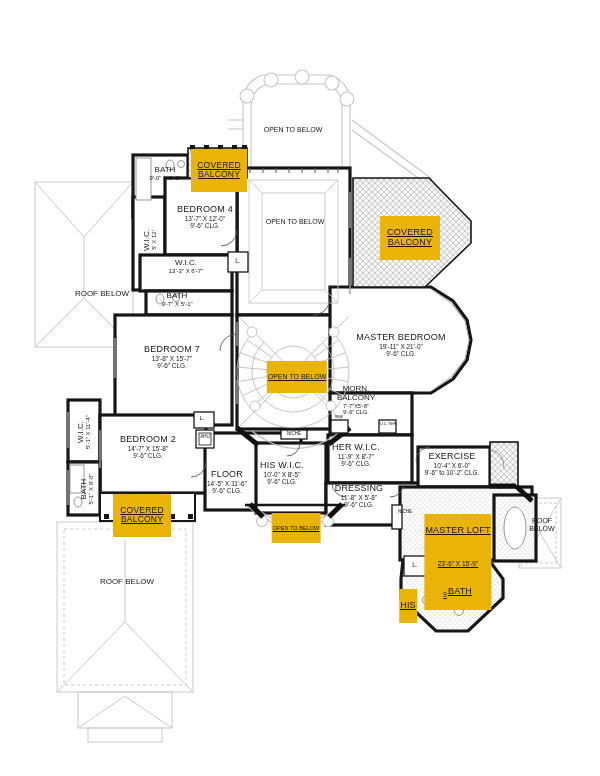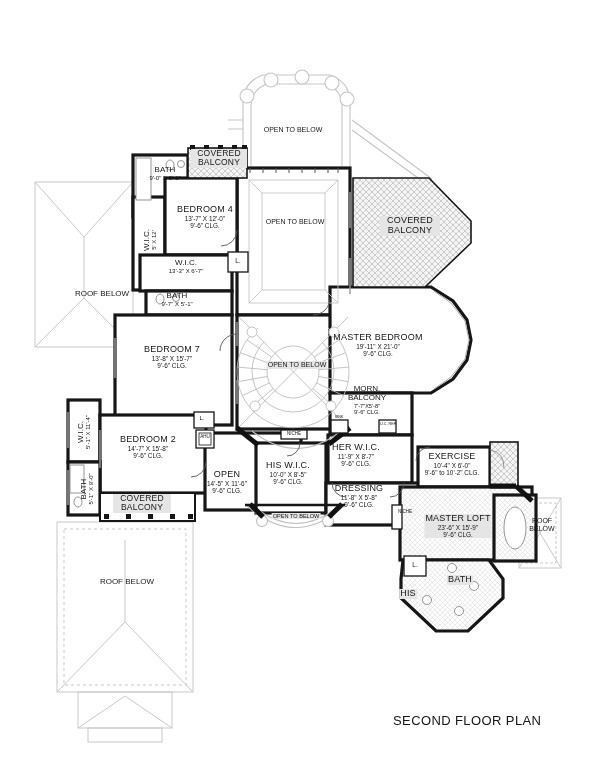--- a/index.html
+++ b/index.html
@@ -3,21 +3,21 @@
 <meta charset="utf-8">
 <style>
   html,body{margin:0;padding:0;background:#fff;}
   .plan{position:relative;width:600px;height:776px;background:#fff;overflow:hidden;
         font-family:"Liberation Sans", sans-serif;color:#161616;}
   svg{position:absolute;left:0;top:0;}
   .lbl{position:absolute;transform:translateX(-50%);text-align:center;line-height:1.1;
        white-space:nowrap;color:#161616;}
   .vlbl{position:absolute;transform:translate(-50%,-50%) rotate(-90deg);text-align:center;
         line-height:1.15;white-space:nowrap;color:#161616;}
-  .bg{background:#e5e5e5;padding:0 1px;}
+  .bg{background:#eab308;padding:12px 1px;text-decoration:underline;}
   .f9{font-size:9px;letter-spacing:.2px;}
   .f85{font-size:8.5px;letter-spacing:.2px;}
   .f8{font-size:8px;}
   .f7{font-size:7px;}
   .f65{font-size:6.4px;}
   .f6{font-size:6px;}
   .f55{font-size:5.6px;}
   .f45{font-size:4.5px;}
   .f35{font-size:3.7px;}
   .ttl{position:absolute;font-size:13px;letter-spacing:.4px;color:#161616;}
@@ -239,52 +239,52 @@
 </div>
 
 <div class="vlbl" style="left:87px;top:489px">
   <div class="f8">BATH</div>
   <div class="f6">5'-1" X 9'-0"</div>
 </div>
 
 <div class="lbl bg f85" style="left:142px;top:494px;white-space:normal;width:56px">COVERED BALCONY</div>
 
 <div class="lbl" style="left:227px;top:470px">
-  <div class="f9">OPEN</div>
+  <div class="f9">FLOOR</div>
   <div class="f65">14'-5" X 11'-6"</div>
   <div class="f65">9'-6" CLG.</div>
 </div>
 
 <div class="lbl f7" style="left:293px;top:126px">OPEN TO BELOW</div>
 <div class="lbl f7" style="left:295px;top:218px">OPEN TO BELOW</div>
 <div class="lbl f7 bg" style="left:297px;top:361px">OPEN TO BELOW</div>
 <div class="lbl f55 bg" style="left:296px;top:513px">OPEN TO BELOW</div>
 
 <div class="lbl bg f9" style="left:410px;top:216px;white-space:normal;width:58px">COVERED BALCONY</div>
 
-<div class="lbl" style="left:378px;top:333px">
+<div class="lbl" style="left:401px;top:333px">
   <div class="f9">MASTER BEDROOM</div>
   <div class="f65">19'-11" X 21'-0"</div>
   <div class="f65">9'-6" CLG.</div>
 </div>
 
-<div class="lbl" style="left:367px;top:385px">
+<div class="lbl" style="left:356px;top:385px">
   <div class="f8">MORN.</div>
   <div class="f8">BALCONY</div>
   <div class="f55">7'-7"X5'-8"</div>
   <div class="f55">9'-6" CLG.</div>
 </div>
 
 <div class="lbl" style="left:356px;top:443px">
   <div class="f9">HER W.I.C.</div>
   <div class="f65">11'-9" X 8'-7"</div>
   <div class="f65">9'-6" CLG.</div>
 </div>
 
-<div class="lbl" style="left:288px;top:461px">
+<div class="lbl" style="left:282px;top:461px">
   <div class="f9">HIS W.I.C.</div>
   <div class="f65">10'-0" X 8'-5"</div>
   <div class="f65">9'-6" CLG.</div>
 </div>
 
 <div class="lbl" style="left:359px;top:484px">
   <div class="f9">DRESSING</div>
   <div class="f65">11'-8" X 5'-8"</div>
   <div class="f65">9'-6" CLG.</div>
 </div>
@@ -312,15 +312,14 @@
 <div class="lbl f65" style="left:238px;top:257px">L.</div>
 <div class="lbl f6" style="left:202px;top:415px">L.</div>
 <div class="lbl f65" style="left:415px;top:561px">L.</div>
 <div class="lbl f45" style="left:294px;top:432px">NICHE</div>
 <div class="lbl f45" style="left:405px;top:510px">NICHE</div>
 <div class="lbl f35" style="left:339px;top:415px">SINK</div>
 <div class="lbl f35" style="left:388px;top:422px">U.C. REF</div>
 <div class="lbl f45" style="left:205px;top:435px">AHU</div>
 <div class="lbl f8" style="left:127px;top:578px">ROOF BELOW</div>
 
-<div class="ttl" style="left:393px;top:713px">SECOND FLOOR PLAN</div>
 
 </div>
 
 </body></html>

